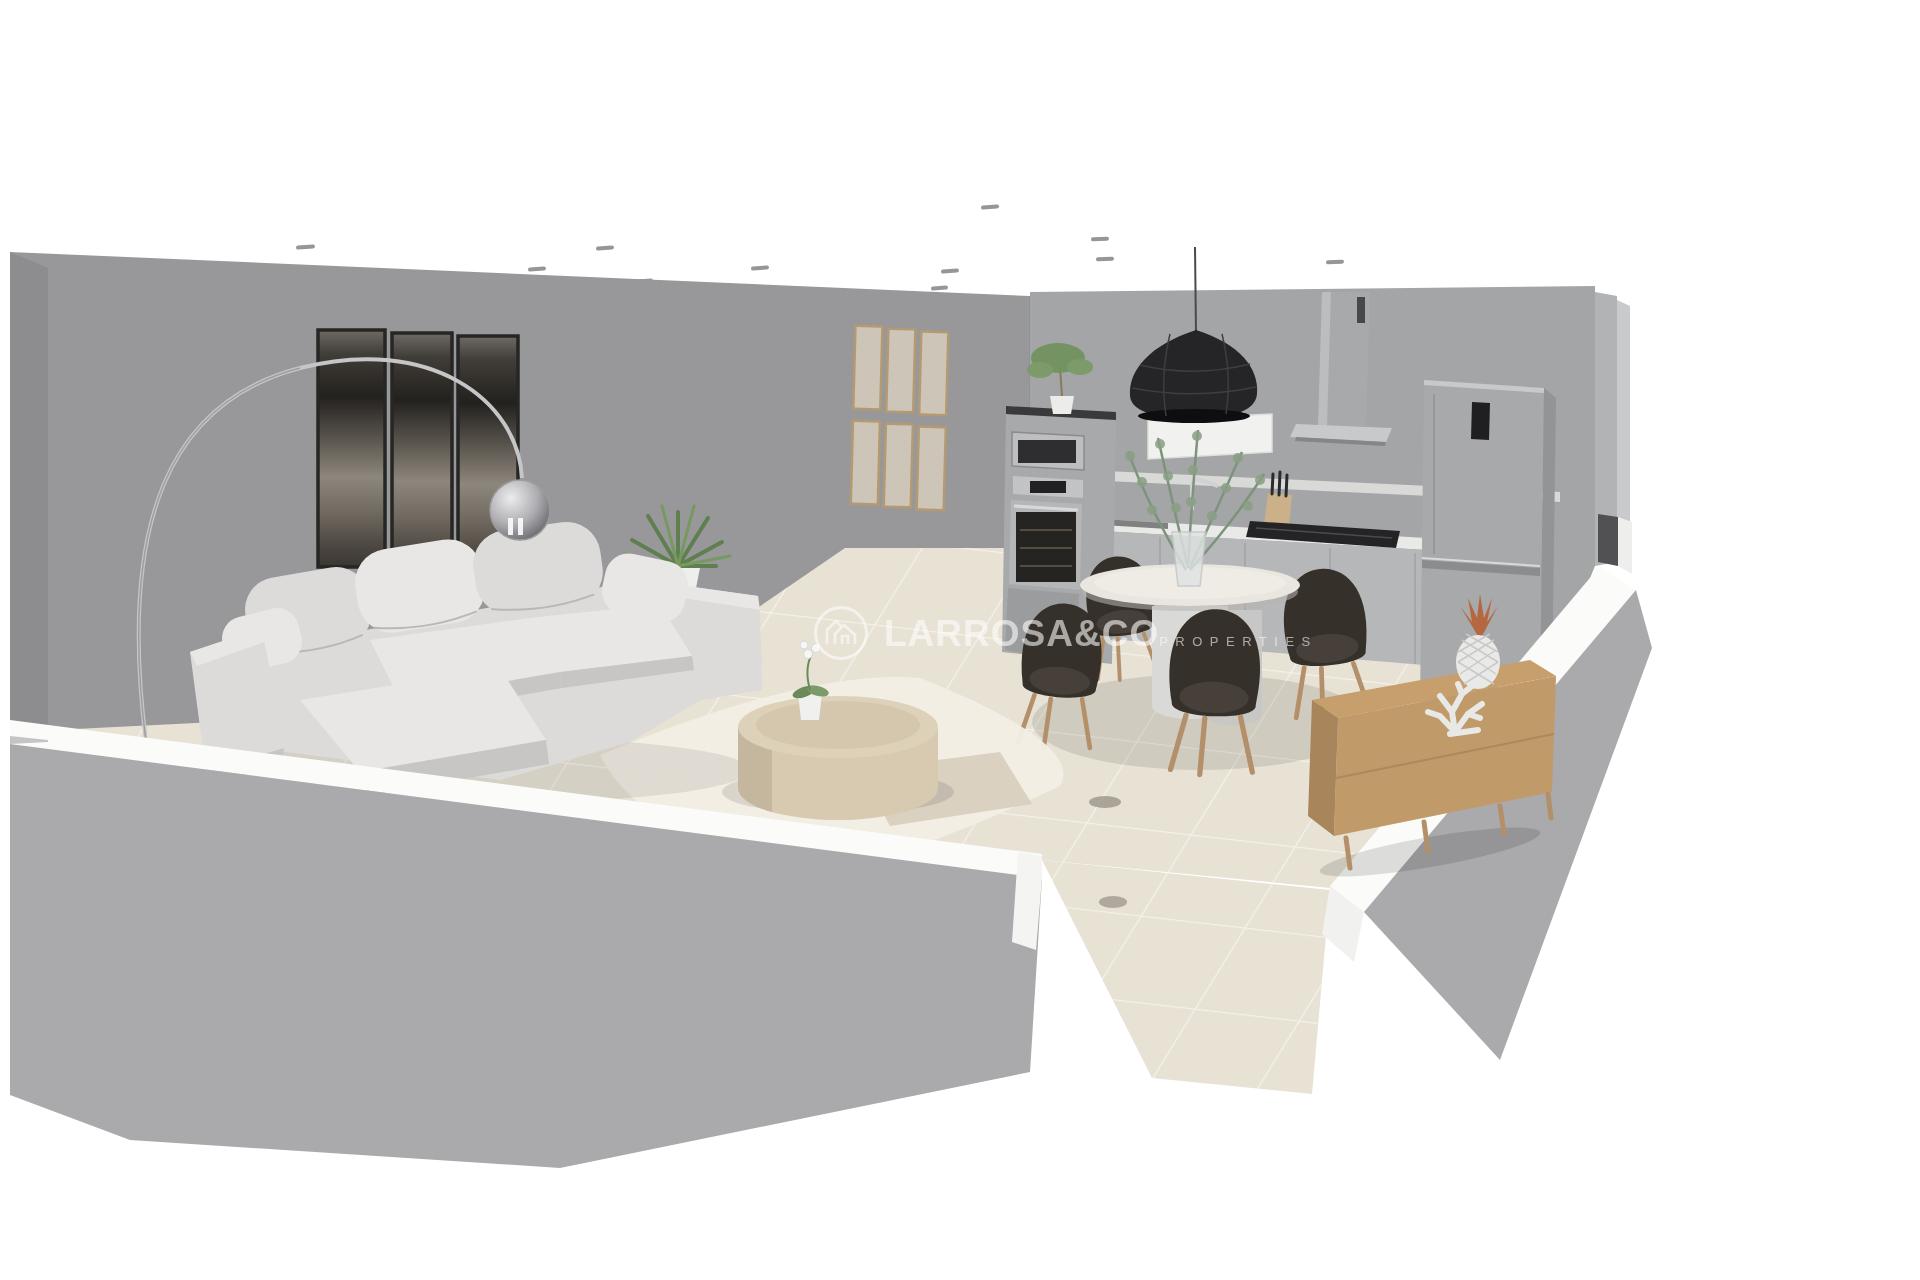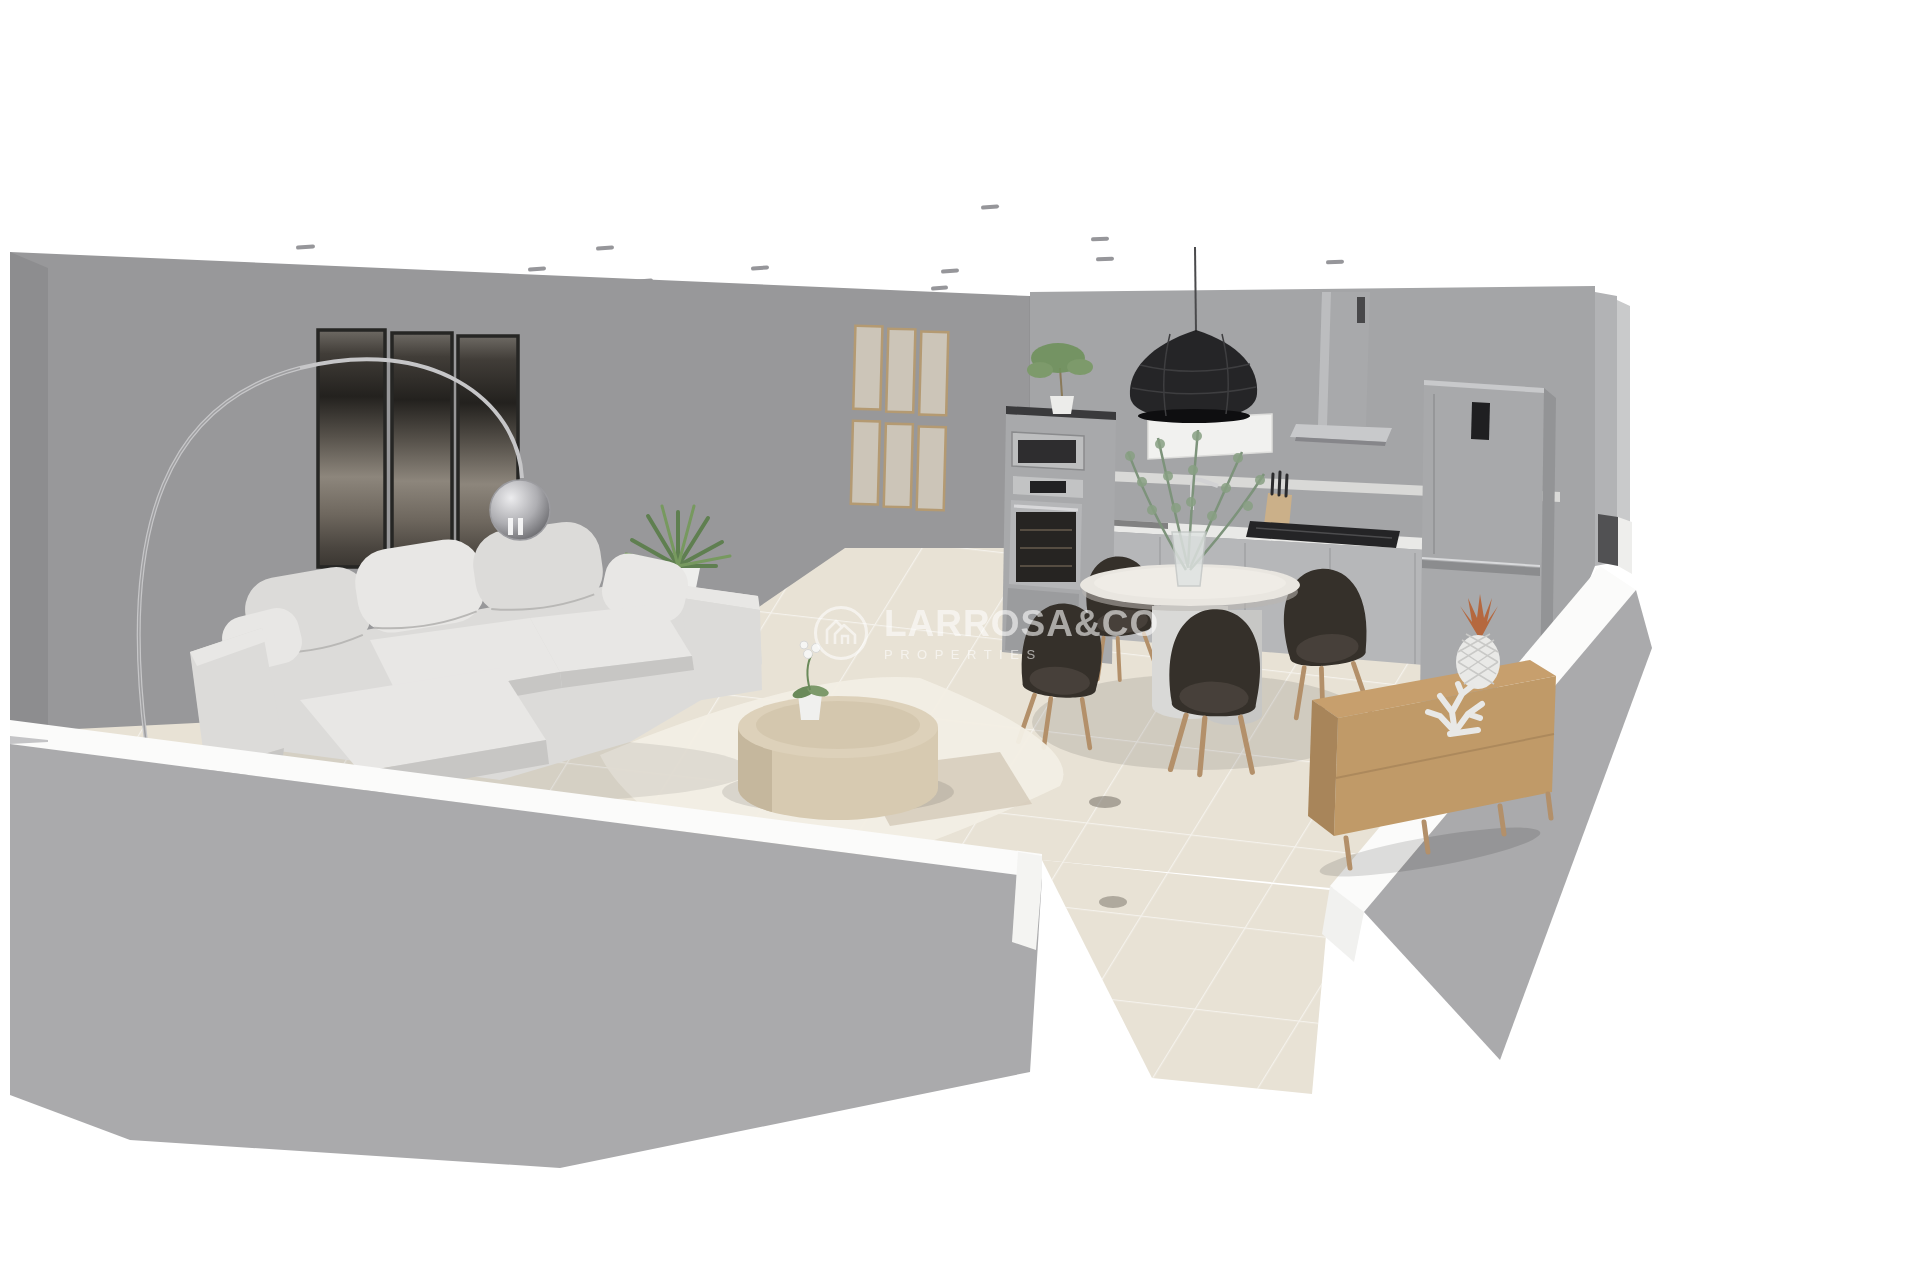--- a/index.html
+++ b/index.html
@@ -23,23 +23,23 @@
   .woodTb{fill:var(--wood-table)}
   .pendant{fill:var(--pendant)}
   .plant{fill:var(--plant)}
   .copper{fill:var(--copper)}
   .dash{fill:#96969a}
 
   
   .watermark{position:absolute;left:812px;top:604px;display:flex;align-items:center;gap:14px;
              color:var(--watermark,#fff);opacity:.58;user-select:none;}
   .wm-logo{width:58px;height:58px;flex:0 0 auto;}
-  .wm-text{display:flex;flex-direction:column;line-height:1;}
+  .wm-text{display:flex;flex-direction:row;line-height:1;}
   .wm-brand{font-size:37px;font-weight:bold;letter-spacing:1px;white-space:nowrap;}
-  .wm-sub{font-size:13px;letter-spacing:7.5px;margin-top:6px;white-space:nowrap;}
+  .wm-sub{font-size:13px;letter-spacing:7.5px;margin-top:20px;white-space:nowrap;}
 </style>
 </head>
 <body>
 
 <div id="stage">
 <svg id="scene" width="1920" height="1280" viewBox="0 0 1920 1280">
   <defs>
     <pattern id="tiles" width="104" height="104" patternUnits="userSpaceOnUse" patternTransform="matrix(1,0.115,-0.48,0.78,30,6)">
       <path d="M0,0 H104 M0,0 V104" stroke="rgba(255,255,255,0.55)" stroke-width="2.6" fill="none"></path>
     </pattern>

